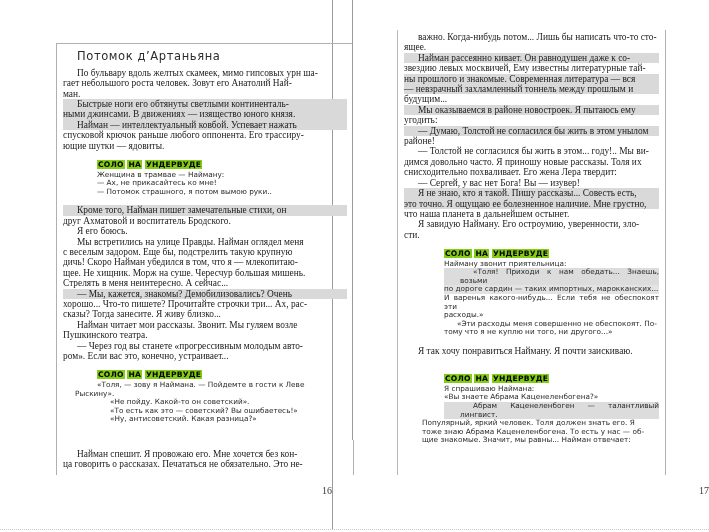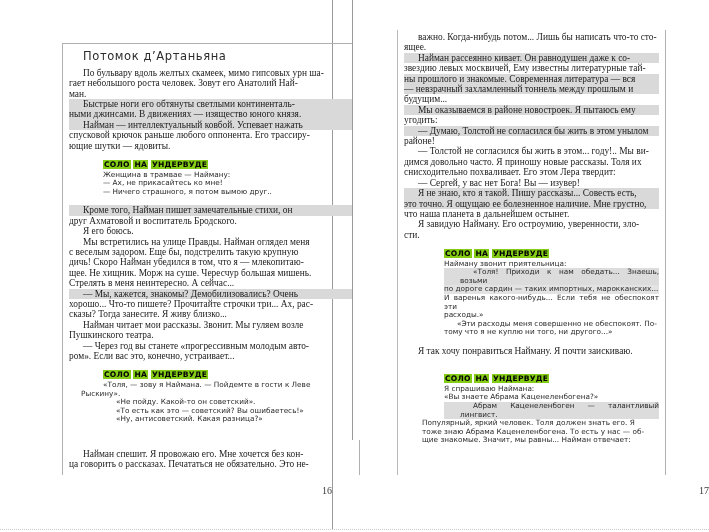--- a/index.html
+++ b/index.html
@@ -42,21 +42,21 @@
     border-left: 1px solid #9a9a9a;
   }
   .page-right .textblock {
     border-left: 1px solid #b9b9b9;
   }
   .textblock {
     position: absolute;
     box-sizing: border-box;
   }
   .tb-left {
-    left: 62px;
+    left: 56px;
     top: 43px;
     width: 298px;
     height: 432px;
     border-left: 1px solid #b0b0b0;
     border-top: 1px solid #b0b0b0;
     border-right: 1px solid #b0b0b0;
     padding: 4px 6px 0 6px;
   }
   .tb-right {
     left: 44px;
@@ -174,21 +174,21 @@
             <p class="body band">Найман — интеллектуальный ковбой. Успевает нажать</p>
             <p class="body cont">спусковой крючок раньше любого оппонента. Его трассиру-</p>
             <p class="body cont">ющие шутки — ядовиты.</p>
           </div>
         </div>
 
       <div class="quote-block" id="lp-q1">
           <div class="solo-head"><span>СОЛО</span> <span>НА</span> <span>УНДЕРВУДЕ</span></div>
           <div class="quote-line">Женщина в трамвае — Найману:</div>
           <div class="quote-line">— Ах, не прикасайтесь ко мне!</div>
-          <div class="quote-line">— Ничего страшного, я потом вымою друг..</div>
+          <div class="quote-line">— Потомок страшного, я потом вымою руки..</div>
         </div>
 
       <div id="lp-g2">
           <div>
             <p class="body band">Кроме того, Найман пишет замечательные стихи, он</p>
             <p class="body cont">друг Ахматовой и воспитатель Бродского.</p>
           </div>
           <div>
             <p class="body">Я его боюсь.</p>
           </div>
@@ -255,21 +255,21 @@
             <p class="body band">Мы оказываемся в районе новостроек. Я пытаюсь ему</p>
             <p class="body cont">угодить:</p>
           </div>
           <div>
             <p class="body band">— Думаю, Толстой не согласился бы жить в этом унылом</p>
             <p class="body cont">районе!</p>
           </div>
           <div>
             <p class="body">— Толстой не согласился бы жить в этом... году!.. Мы ви-</p>
             <p class="body cont">димся довольно часто. Я приношу новые рассказы. Толя их</p>
-            <p class="body cont">снисходительно похваливает. Его этом Лера твердит:</p>
+            <p class="body cont">снисходительно похваливает. Его жена Лера твердит:</p>
           </div>
           <div>
             <p class="body">— Сергей, у вас нет Бога! Вы — изувер!</p>
           </div>
           <div>
             <p class="body band">Я не знаю, кто я такой. Пишу рассказы... Совесть есть,</p>
             <p class="body cont band">это точно. Я ощущаю ее болезненное наличие. Мне грустно,</p>
             <p class="body cont">что наша планета в дальнейшем остынет.</p>
           </div>
           <div>

